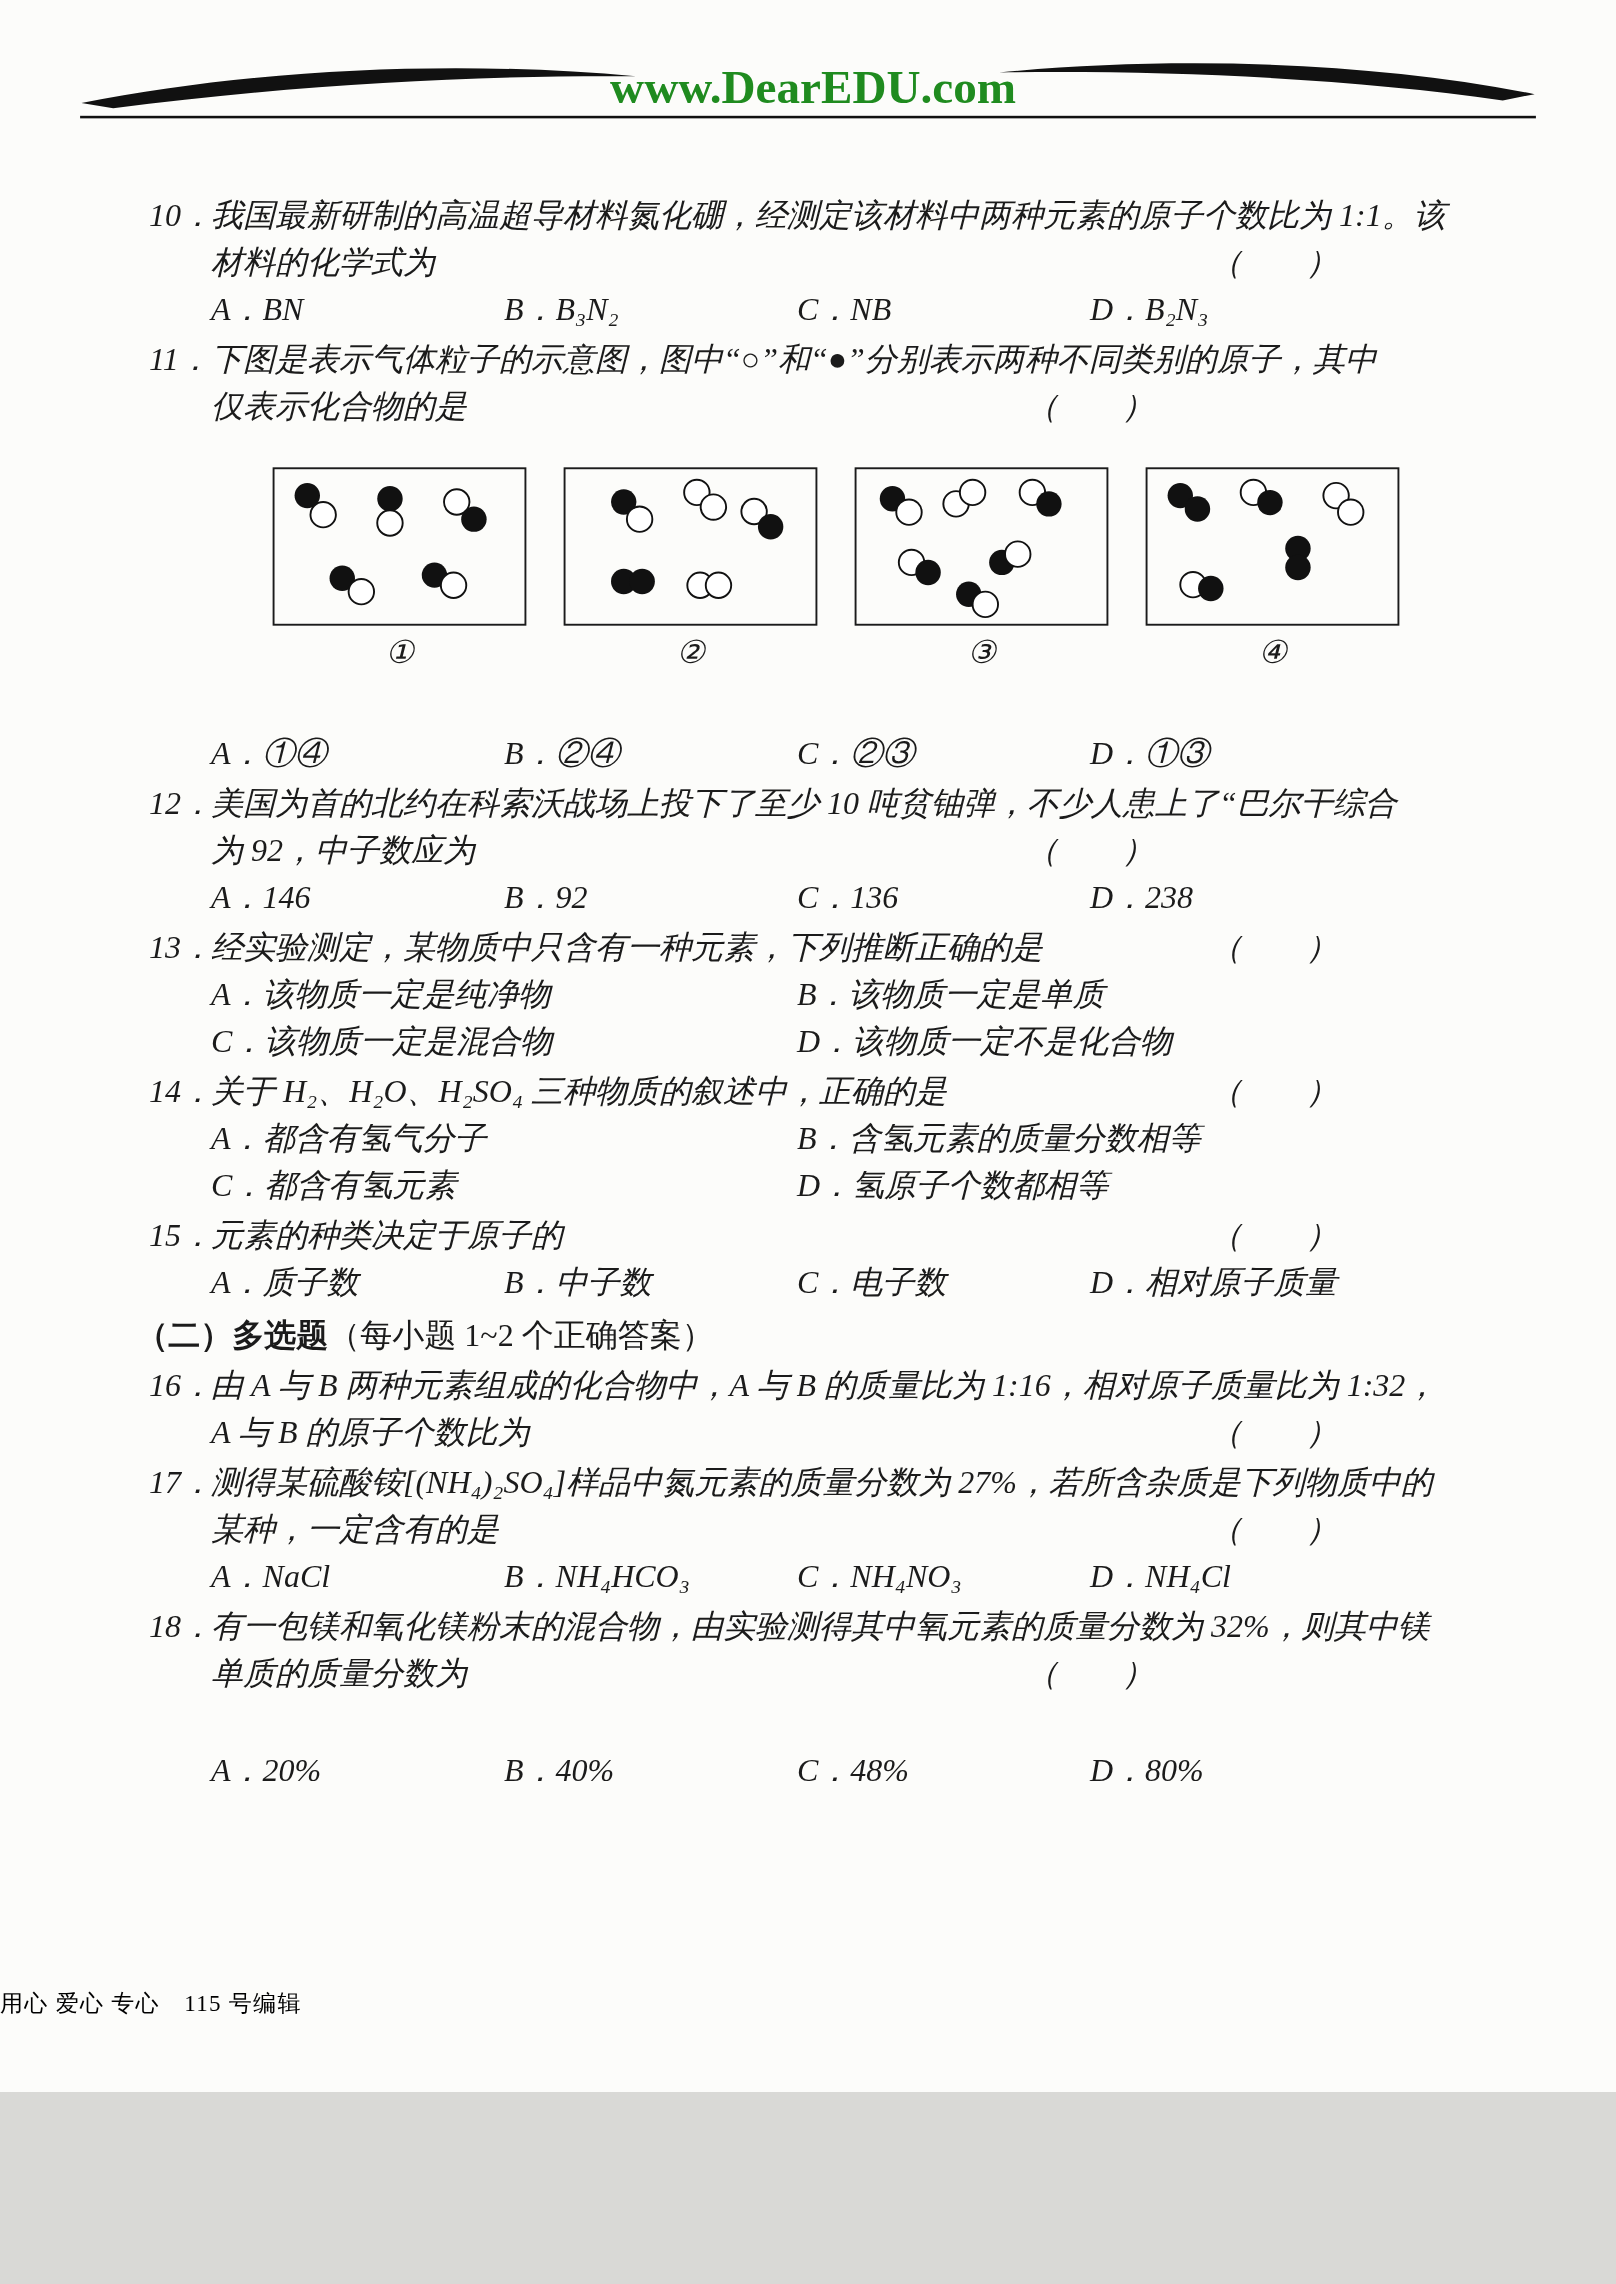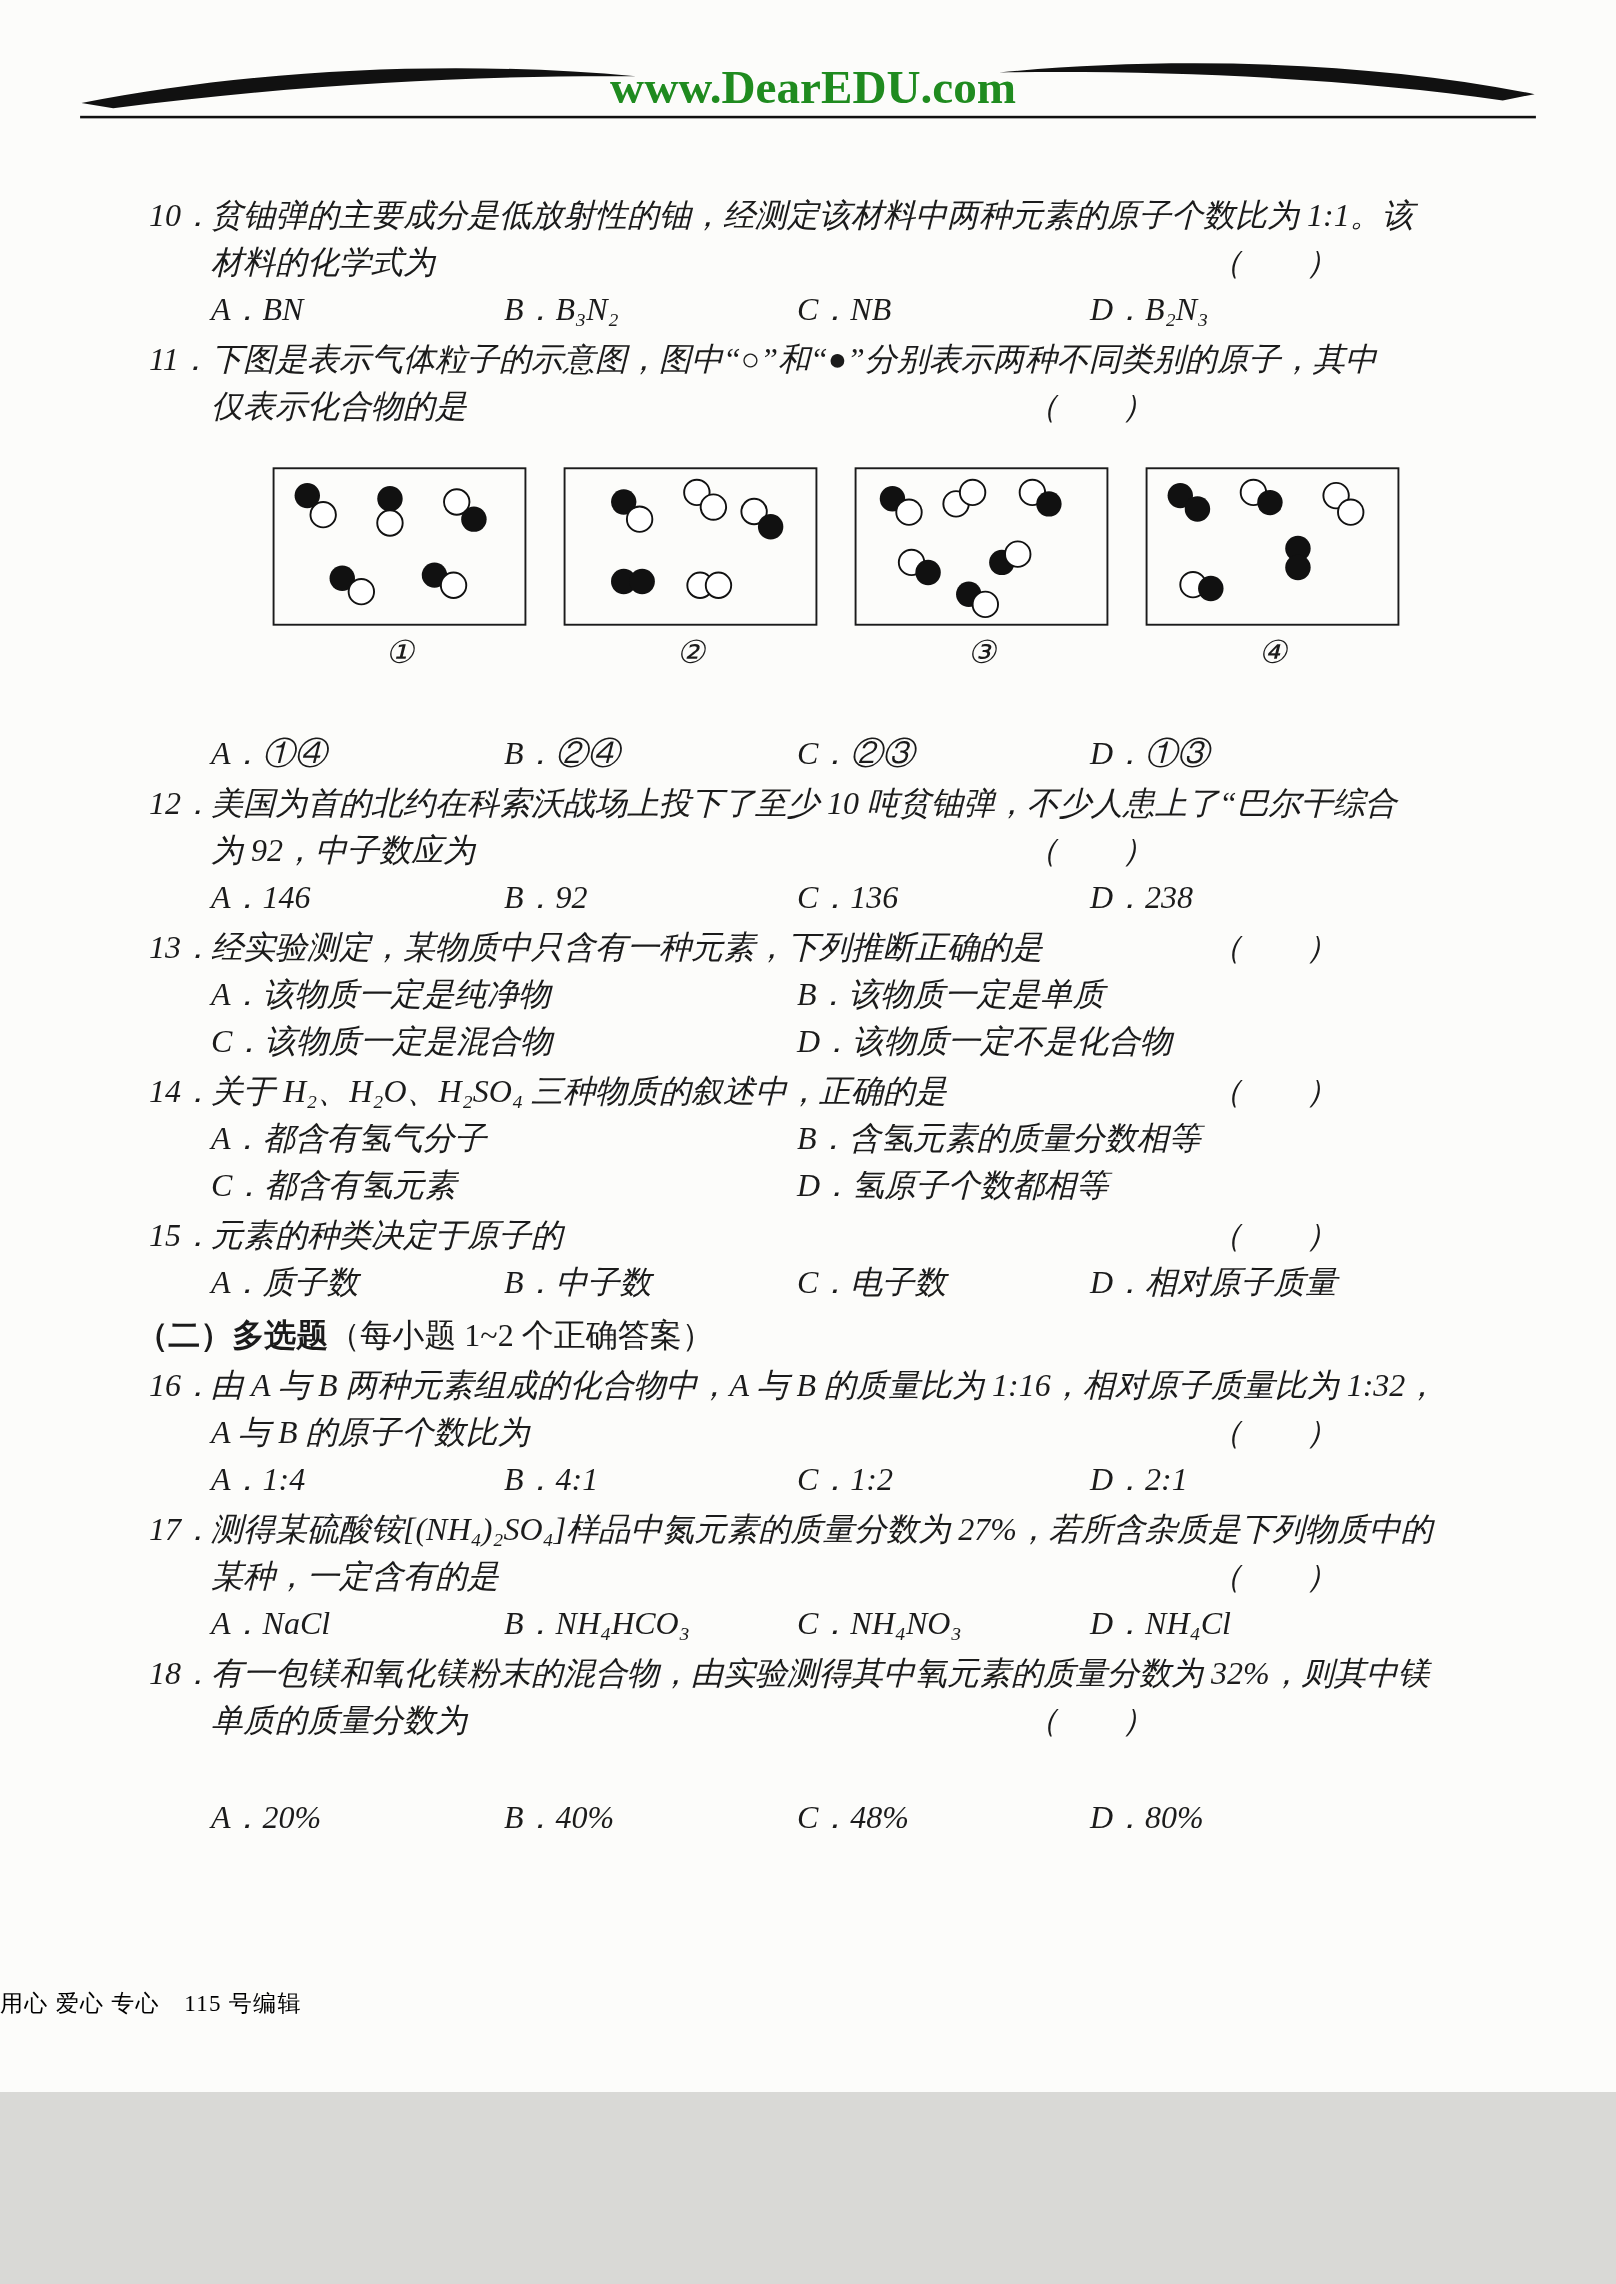--- a/index.html
+++ b/index.html
@@ -48,21 +48,21 @@
       <path d="M2290,66 C2030,14 1720,6 1450,32 C1720,28 2010,42 2240,76 Z" fill="#111"></path>
       <rect x="8" y="100" width="2284" height="4" fill="#111"></rect>
       <text x="1158" y="80" text-anchor="middle" font-size="74" font-weight="bold" fill="#1f8b1f" font-family="'Liberation Serif','DejaVu Serif',serif">www.DearEDU.com</text>
     </svg>
   </div>
 
   <div class="content">
       <div class="question">
         <div class="qnum">10．</div>
         <div class="qline">
-          <span class="qtext">贫铀弹的主要成分是低放射性的铀，经测定该材料中两种元素的原子个数比为 1:1。该</span>
+          <span class="qtext">我国最新研制的高温超导材料氮化硼，经测定该材料中两种元素的原子个数比为 1:1。该</span>
         </div>
         <div class="qline">
           <span class="qtext">材料的化学式为</span>
           <span class="bracket far">（　　）</span>
         </div>
         <div class="options row4">
           <div class="option">A．BN</div>
           <div class="option">B．B₃N₂</div>
           <div class="option">C．NB</div>
           <div class="option">D．B₂N₃</div>
@@ -210,26 +210,20 @@
       <div class="section-head"><span class="bold">（二）多选题</span><span>（每小题 1~2 个正确答案）</span></div>
       <div class="question">
         <div class="qnum">16．</div>
         <div class="qline">
           <span class="qtext">由 A 与 B 两种元素组成的化合物中，A 与 B 的质量比为 1:16，相对原子质量比为 1:32，</span>
         </div>
         <div class="qline">
           <span class="qtext">A 与 B 的原子个数比为</span>
           <span class="bracket far">（　　）</span>
         </div>
-        <div class="options row4">
-          <div class="option">A．1:4</div>
-          <div class="option">B．4:1</div>
-          <div class="option">C．1:2</div>
-          <div class="option">D．2:1</div>
-        </div>
       </div>
       <div class="question">
         <div class="qnum">17．</div>
         <div class="qline">
           <span class="qtext">测得某硫酸铵[(NH₄)₂SO₄]样品中氮元素的质量分数为 27%，若所含杂质是下列物质中的</span>
         </div>
         <div class="qline">
           <span class="qtext">某种，一定含有的是</span>
           <span class="bracket far">（　　）</span>
         </div>

